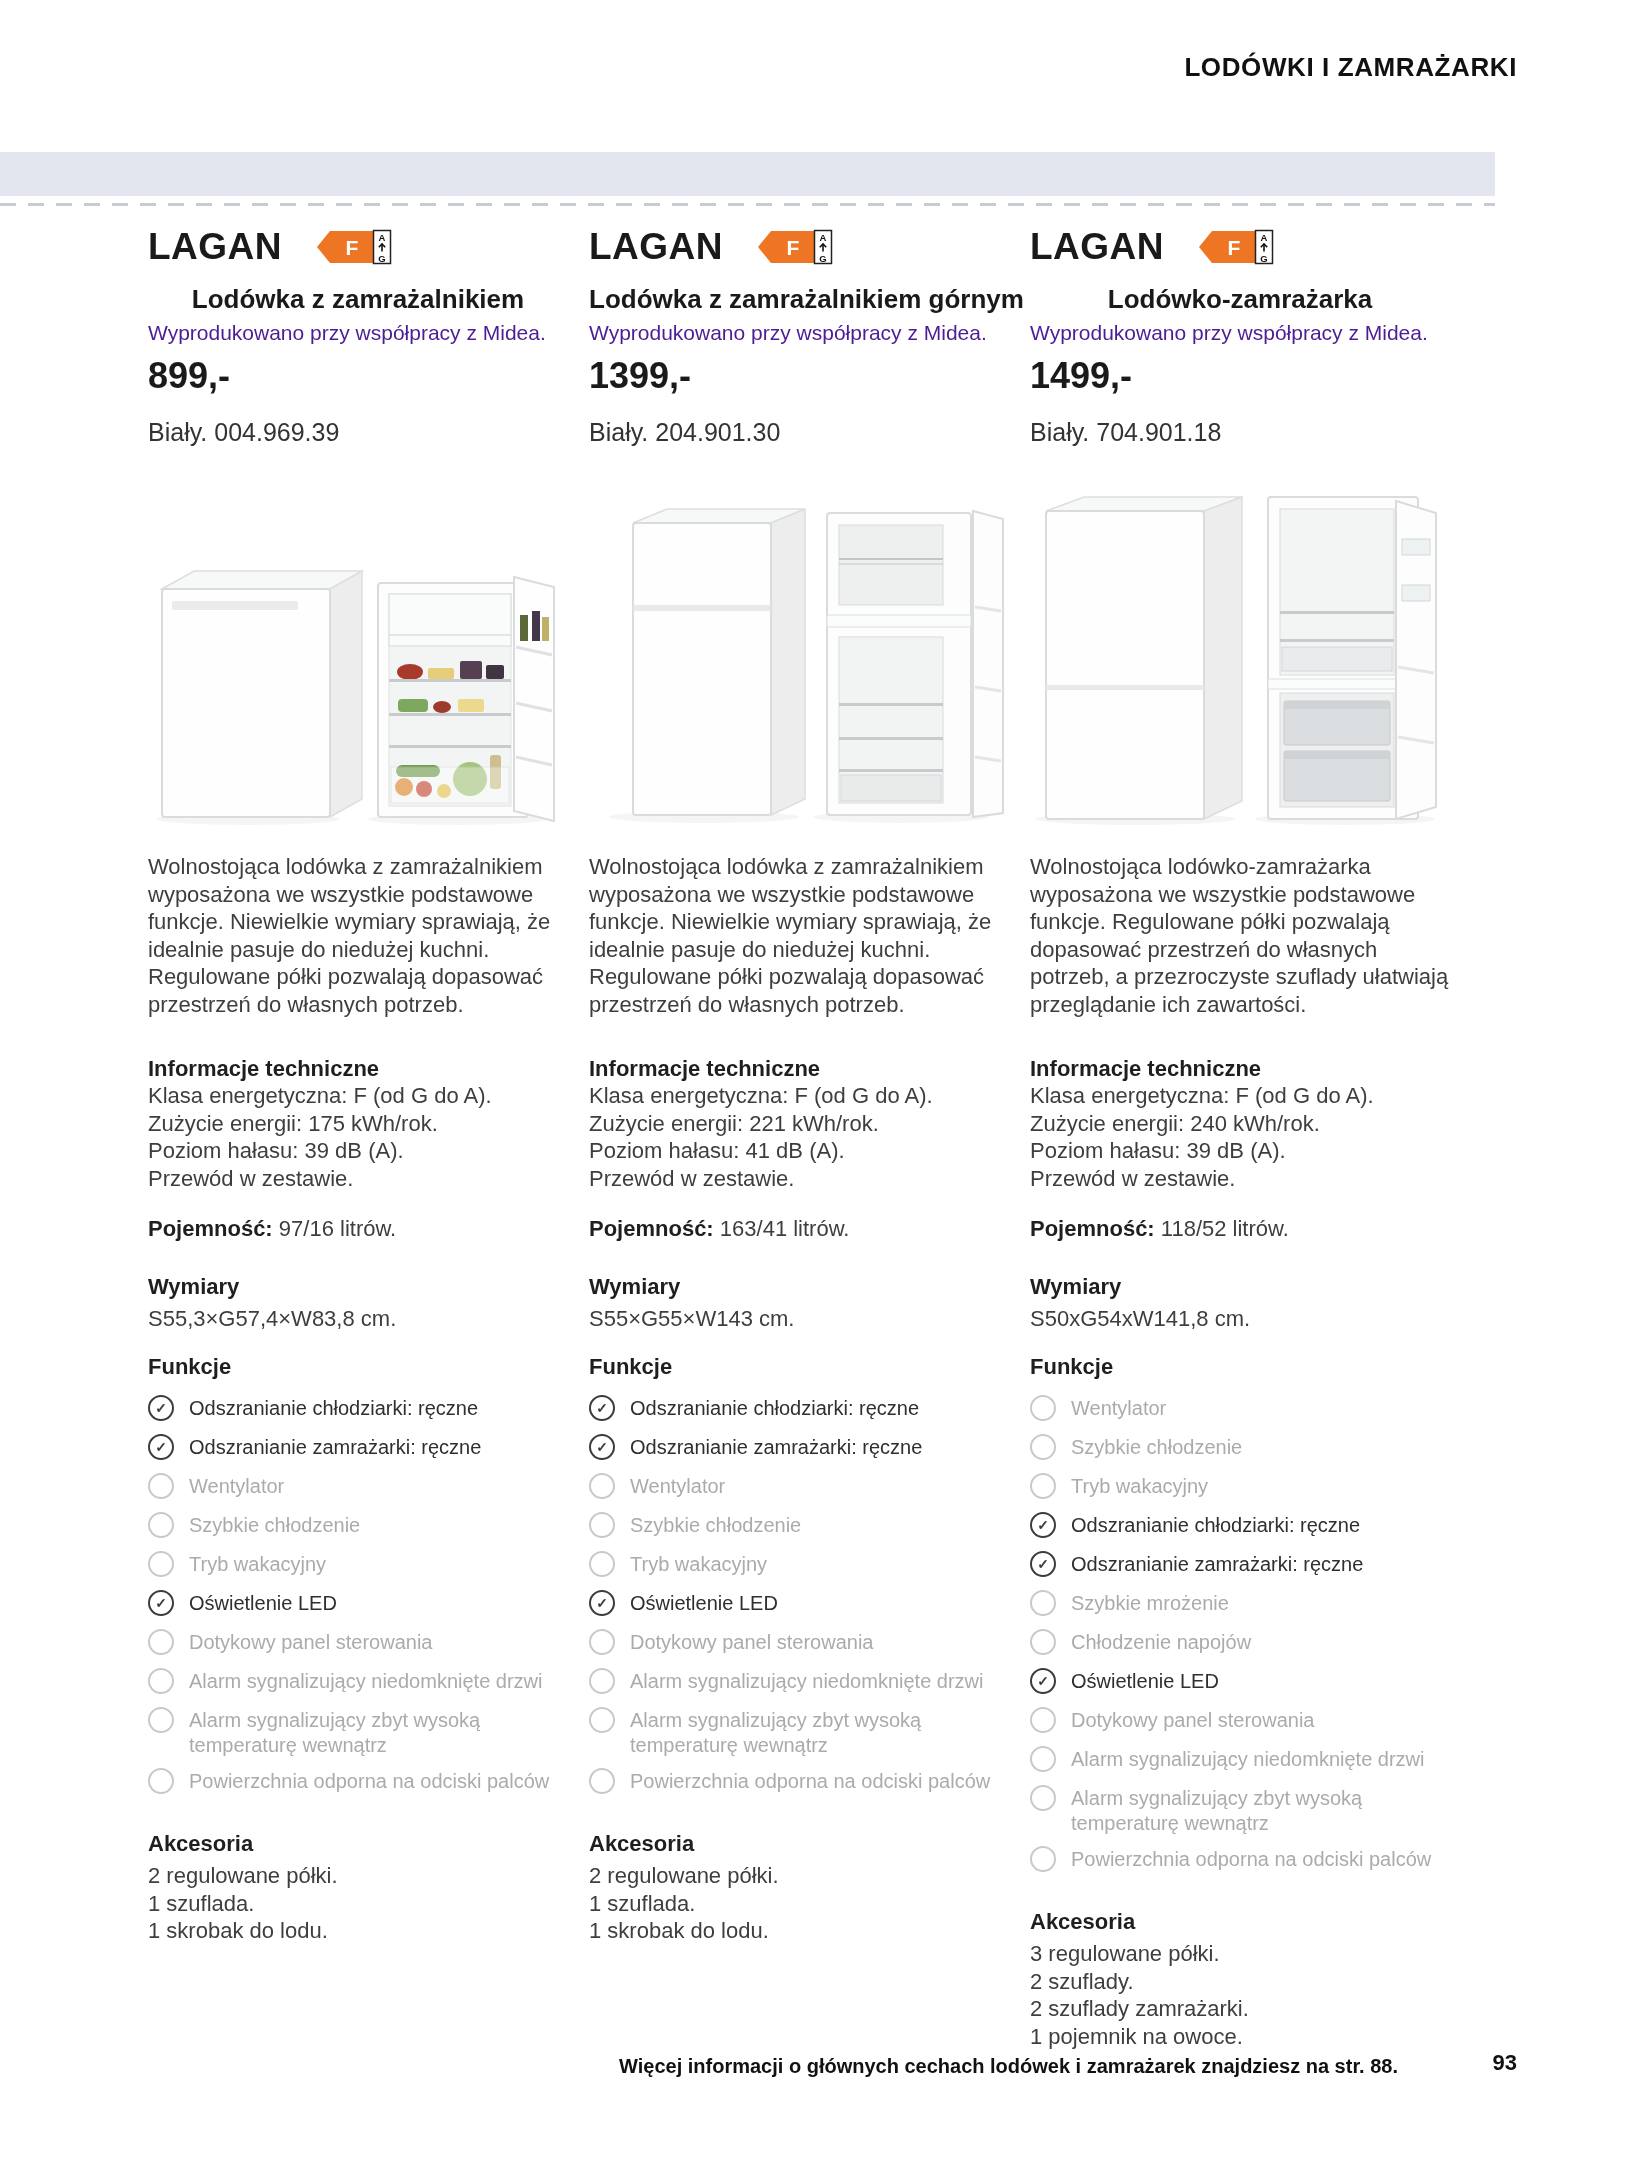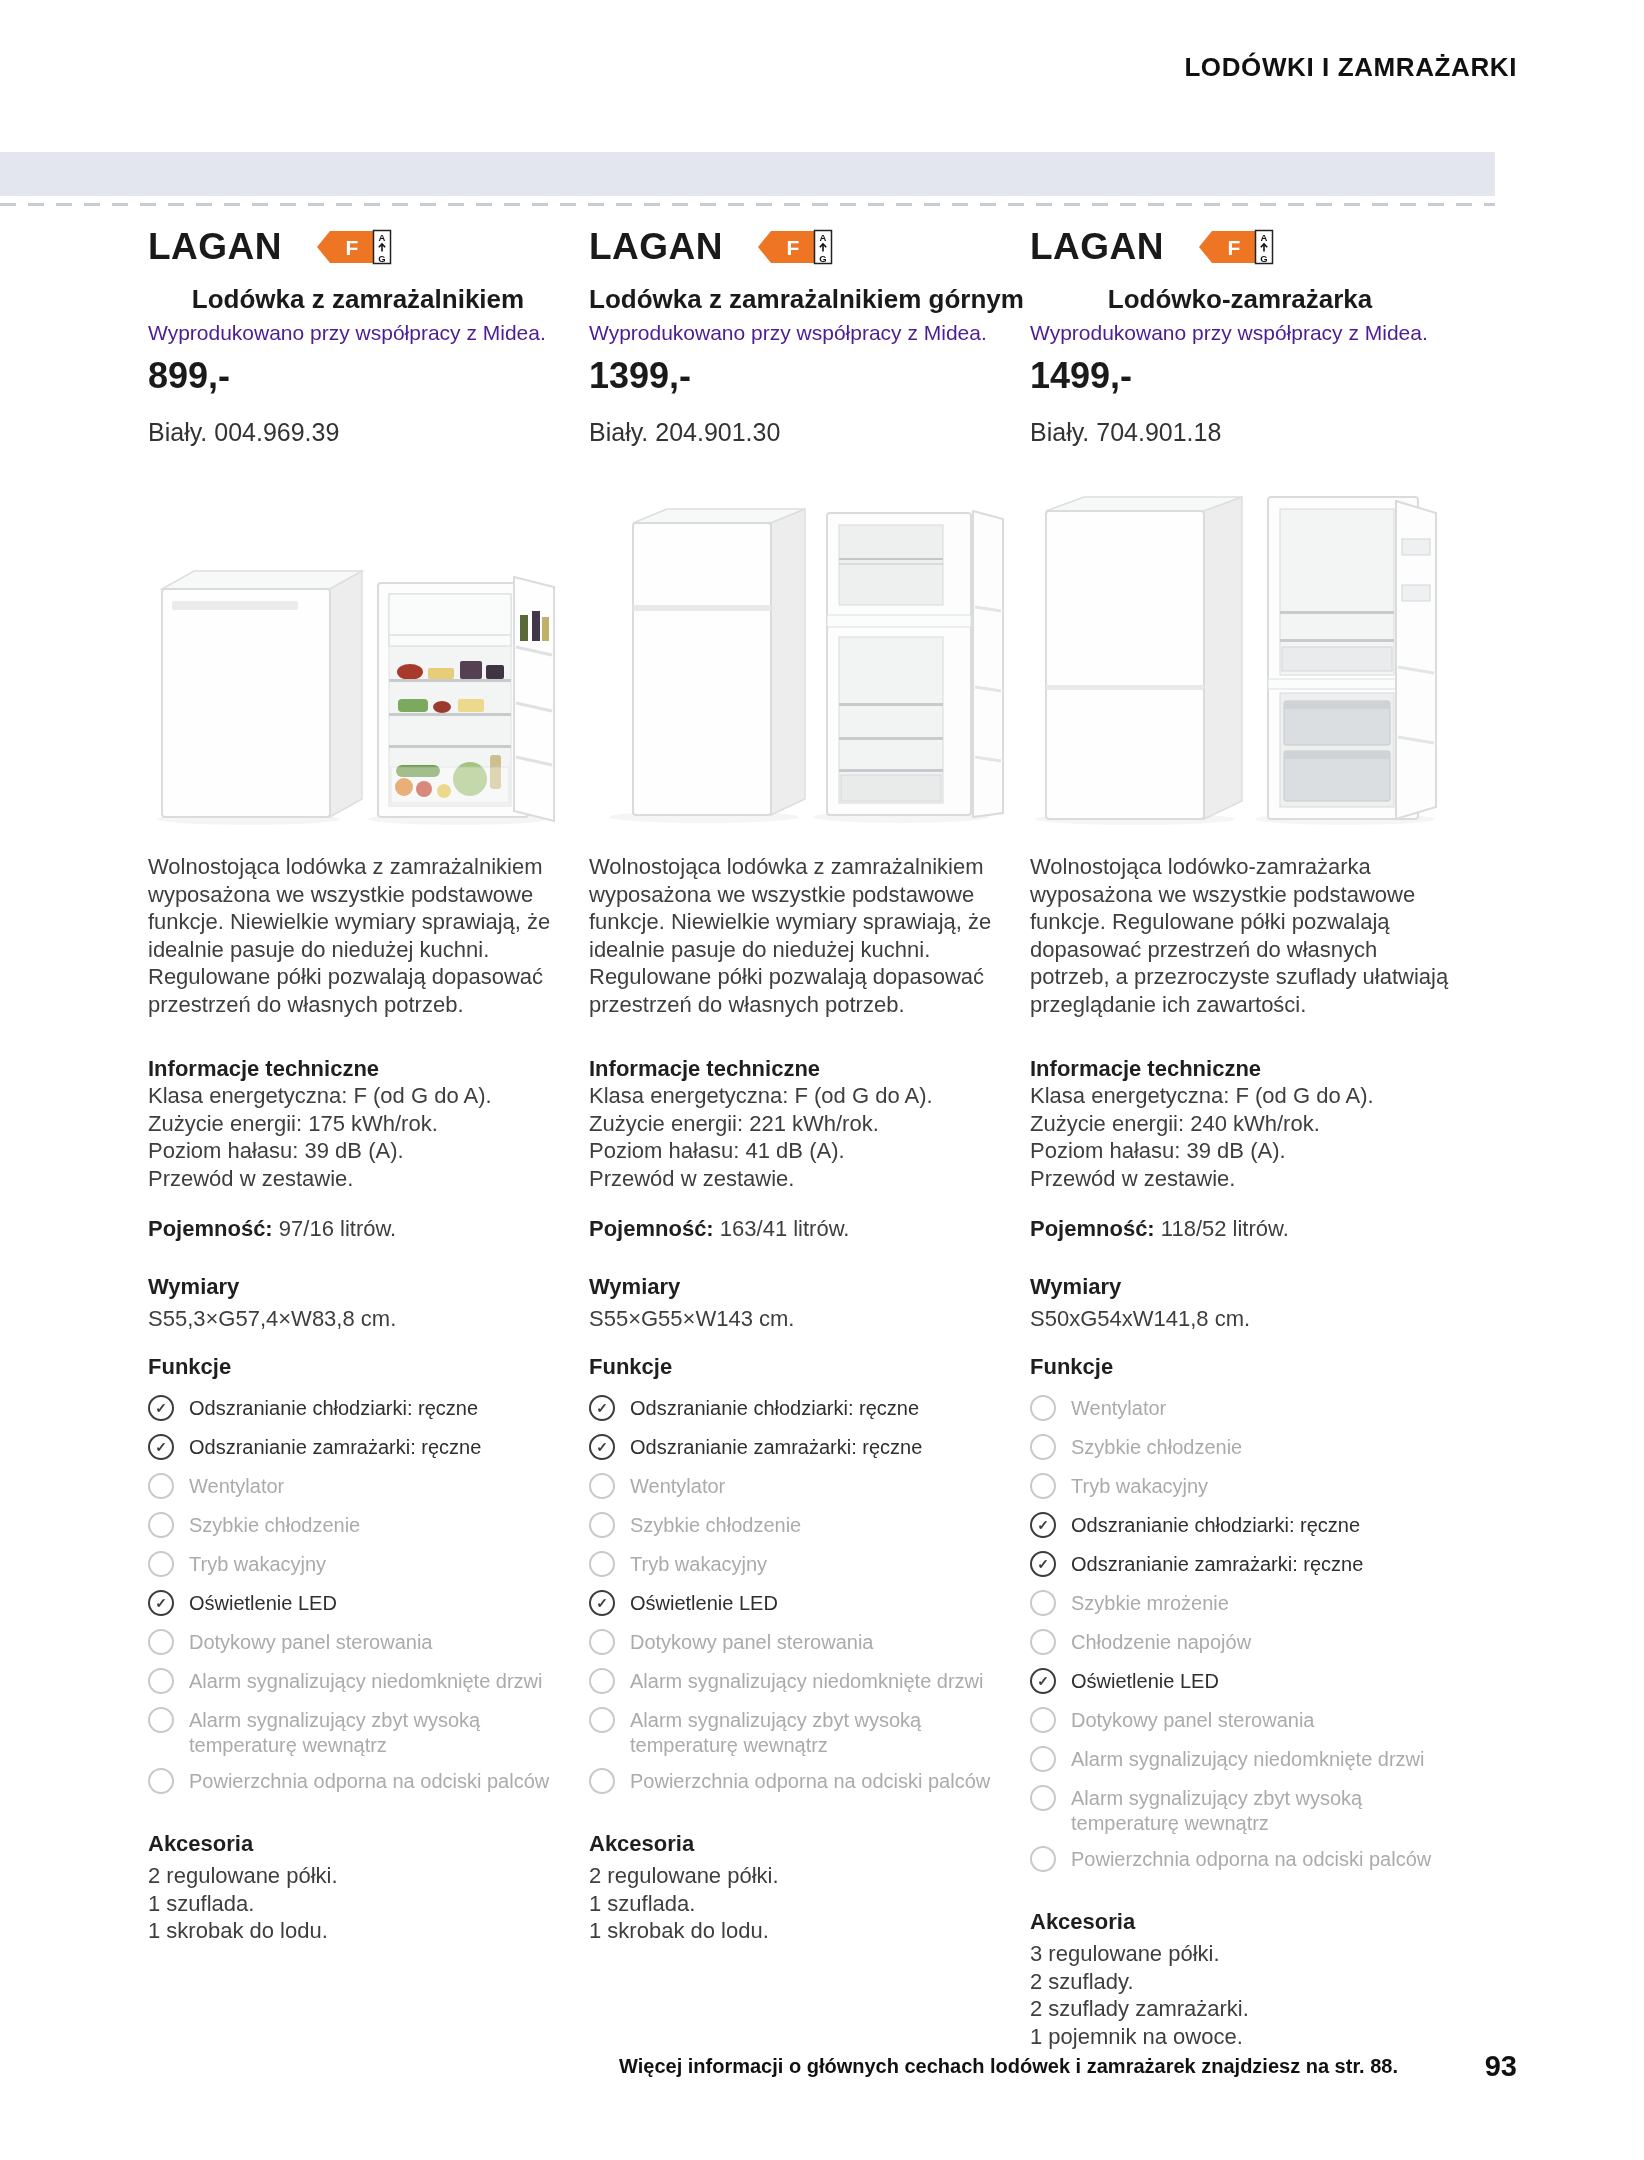--- a/index.html
+++ b/index.html
@@ -54,21 +54,21 @@
     display:flex;align-items:center;justify-content:center;
     font-size:14px;line-height:1;color:#3c3c3c;margin-top:1px;font-weight:700;
   }
   .feature .flabel{font-size:20px;line-height:25px;color:#2f2f2f;padding-top:2px;}
   .feature.off .fcircle{border-color:#c9c9c9;color:transparent;}
   .feature.off .flabel{color:#ababab;}
   .accessories{margin-top:34px;}
   .accessories .tline:first-of-type{margin-top:5px;}
   
   .footer-note{position:absolute;top:2055px;right:246px;font-size:20px;font-weight:700;color:#111;}
-  .page-number{position:absolute;top:2050px;right:127px;font-size:29px;font-weight:700;color:#111;margin-left:40px;}
+  .page-number{position:absolute;top:2050px;right:127px;font-size:22px;font-weight:700;color:#111;margin-left:40px;}
 </style>
 </head>
 <body>
 
 <div class="page">
 
   <div class="page-header-title">LODÓWKI I ZAMRAŻARKI</div>
   <div class="color-band"></div>
   <div class="dotted-separator"></div>
 

